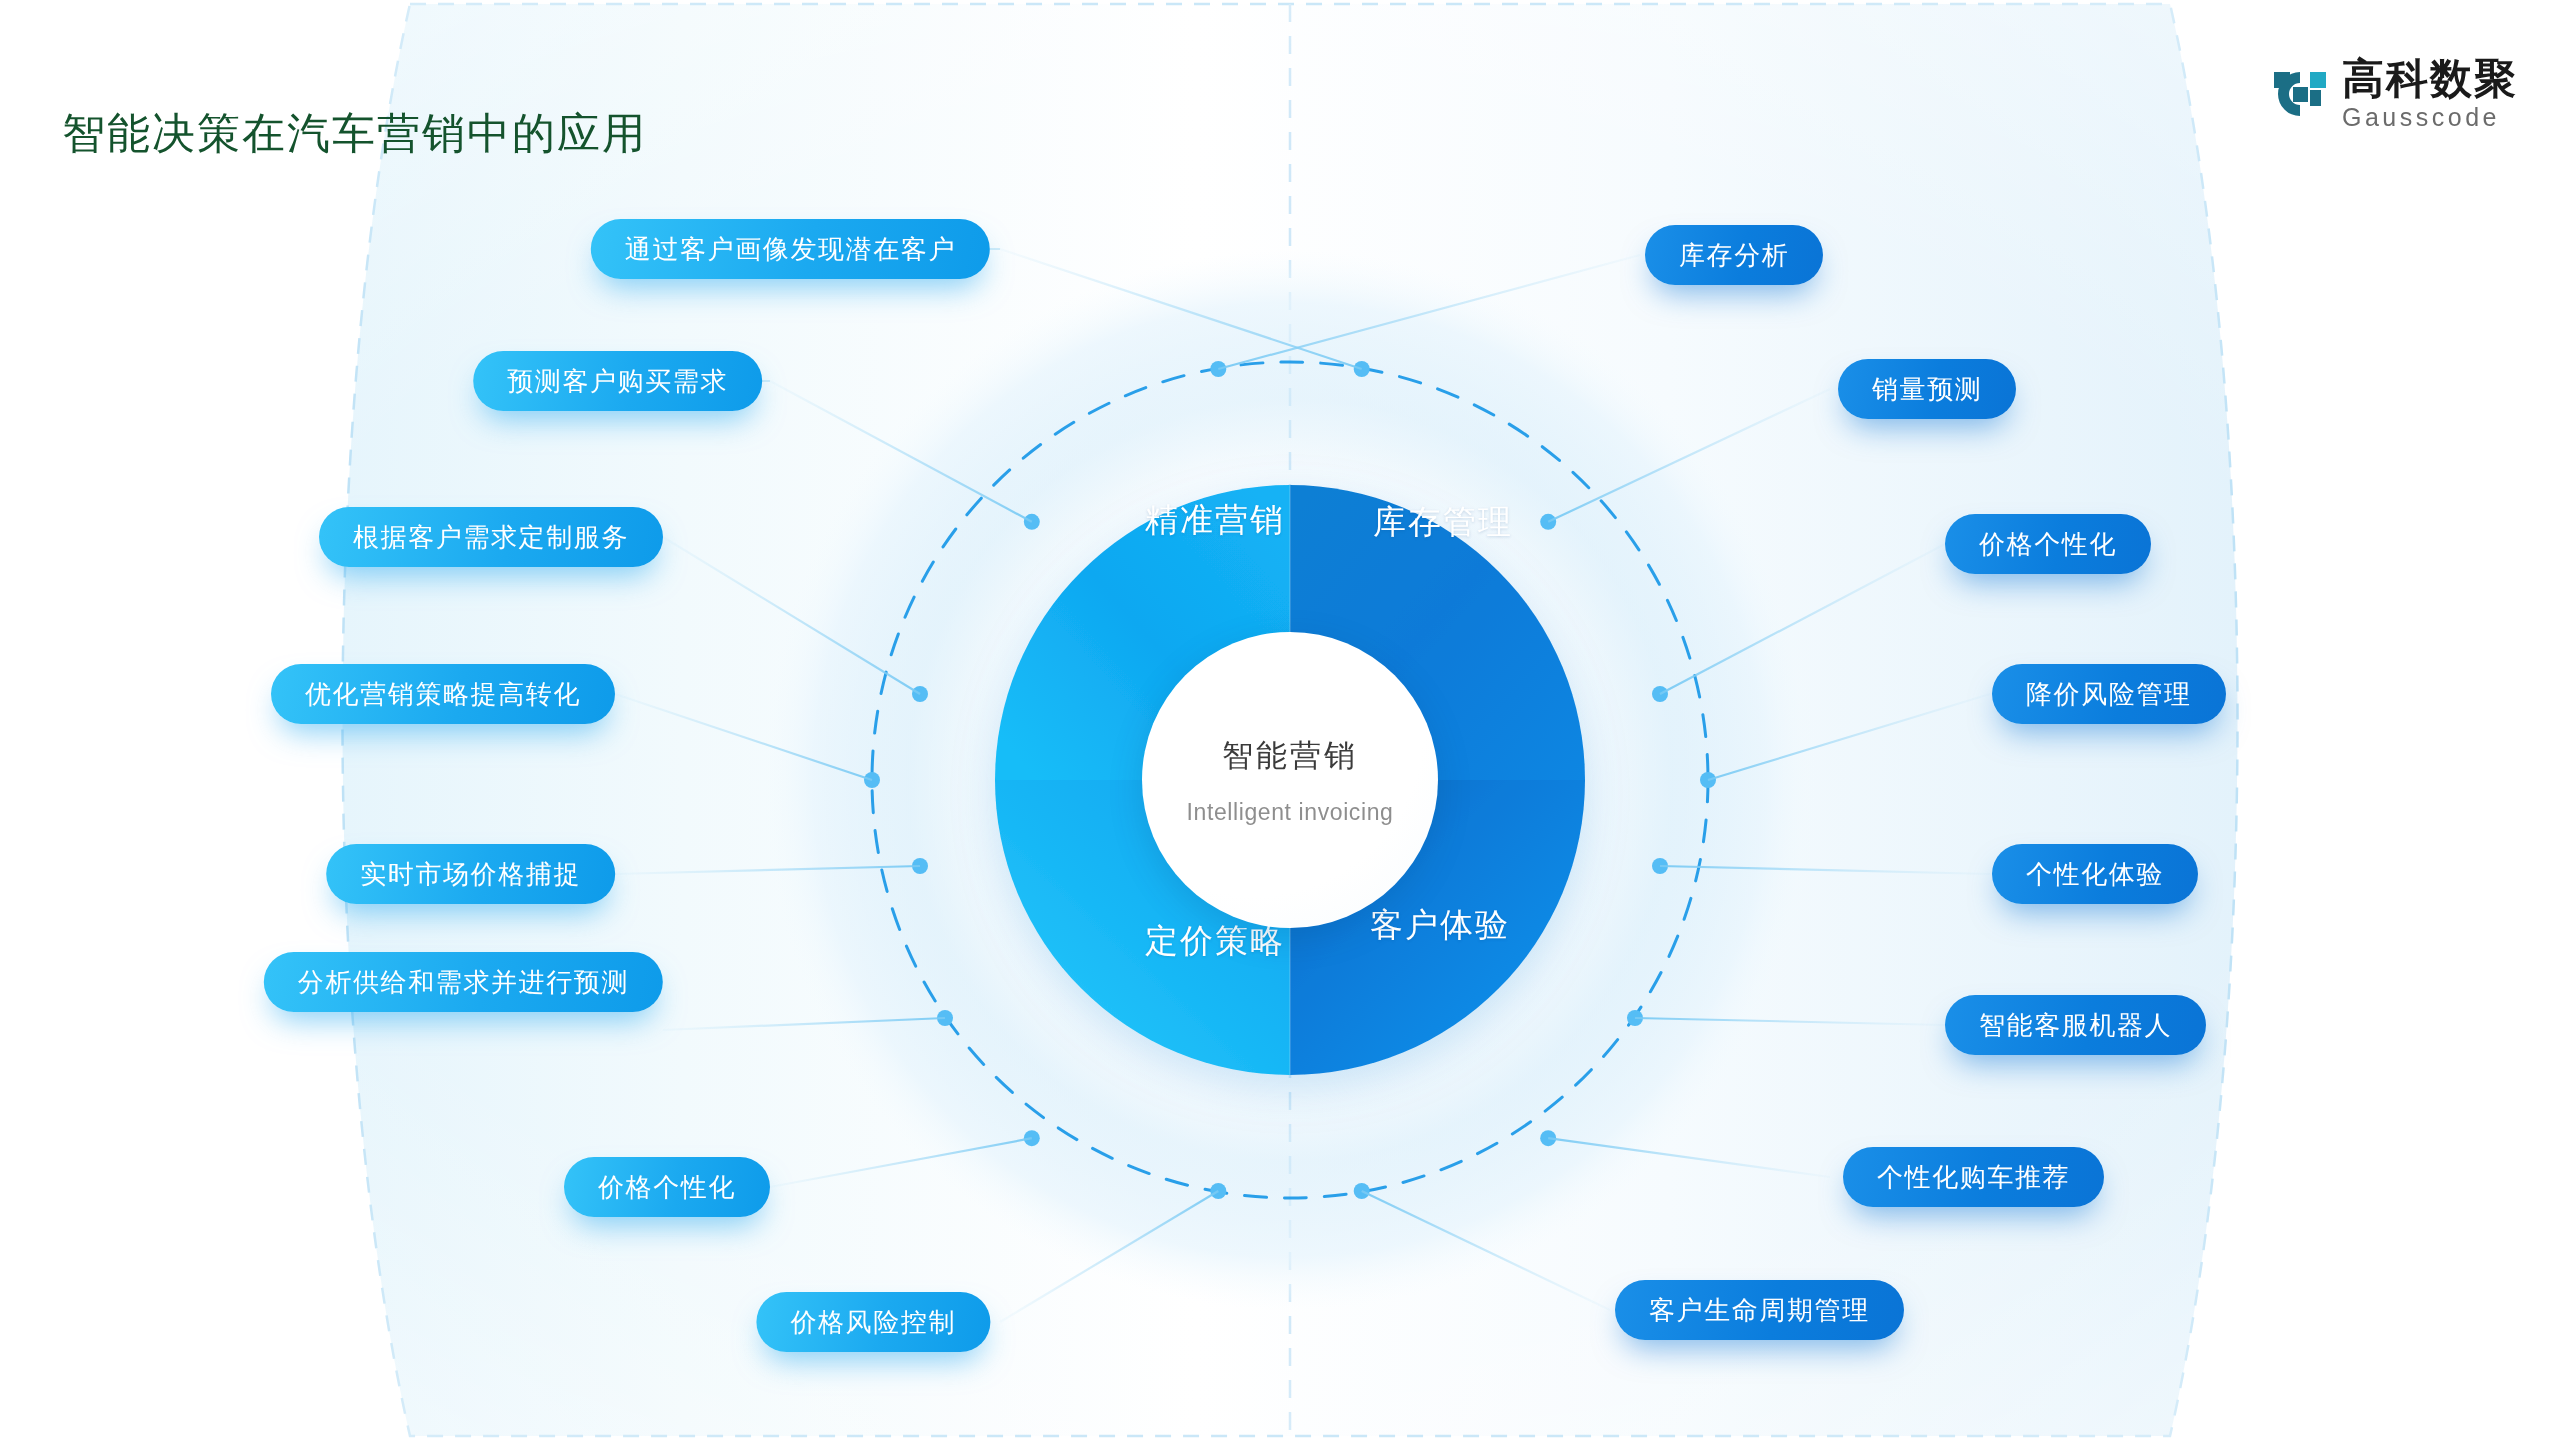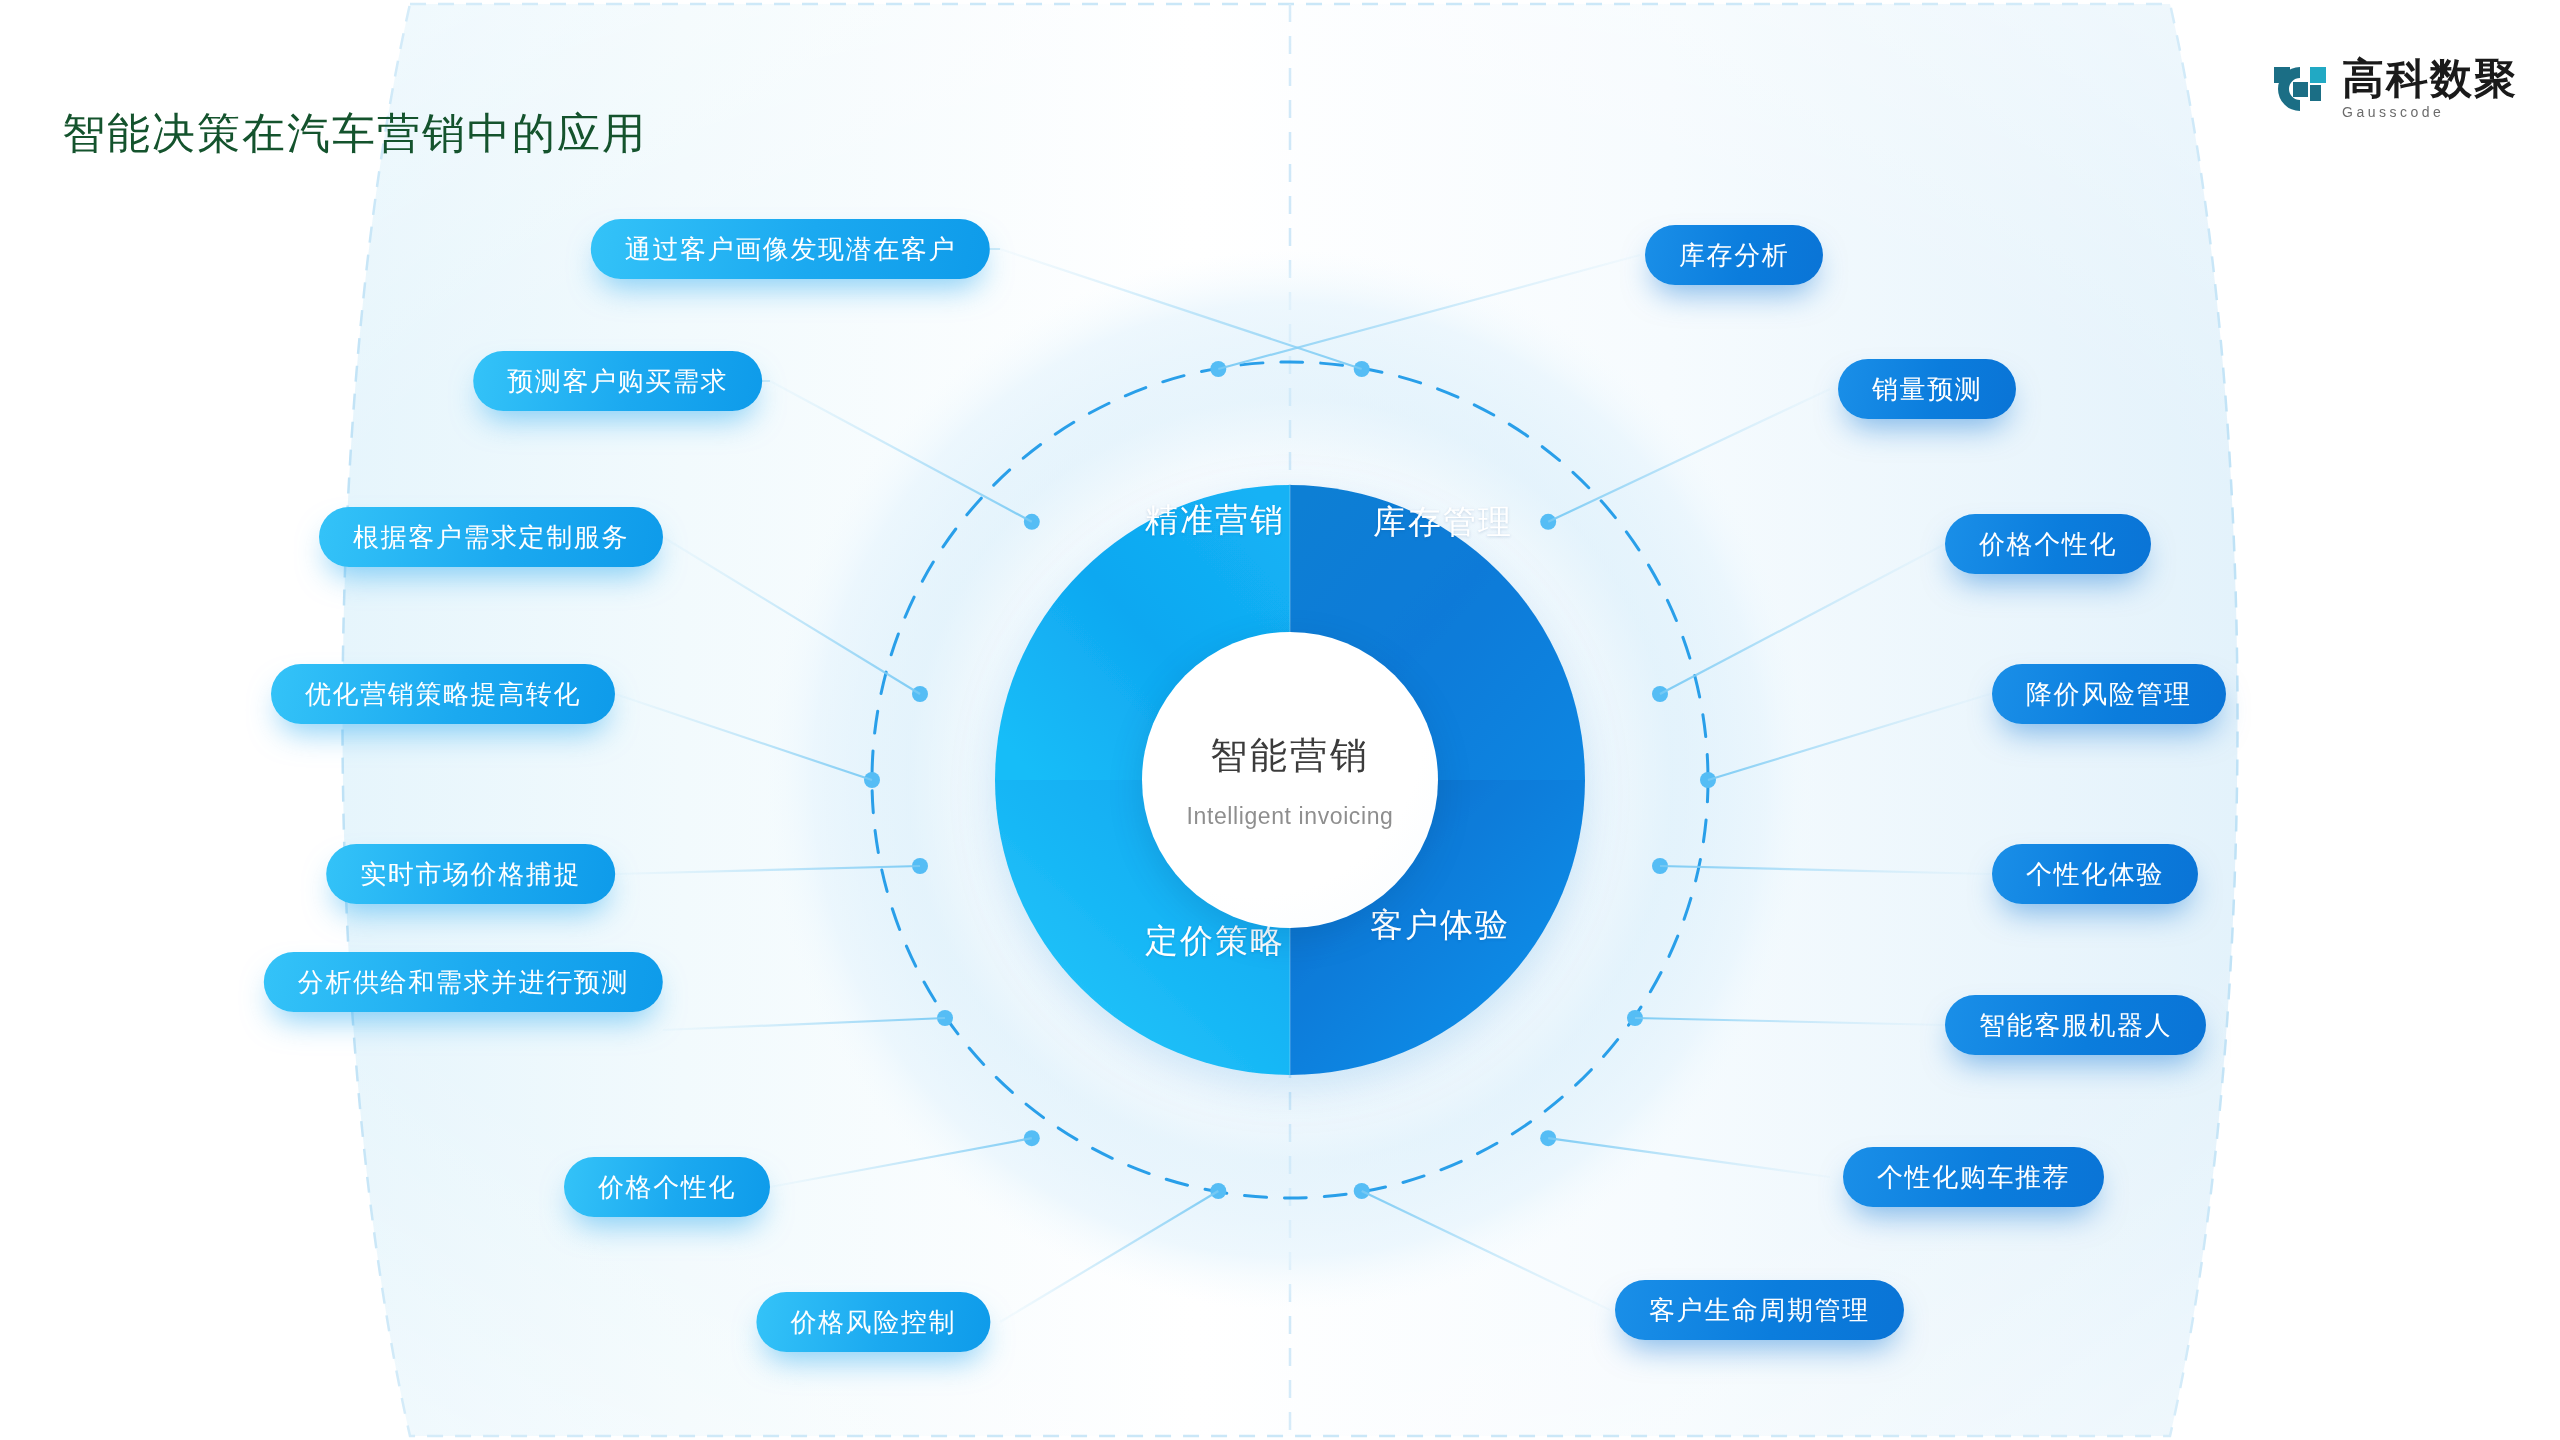--- a/index.html
+++ b/index.html
@@ -51,21 +51,21 @@
   }
   #logo-mark { width: 52px; height: 52px; flex: 0 0 auto; }
   #logo-text { display: flex; flex-direction: column; line-height: 1; }
   #logo-cn {
     font-size: 42px;
     font-weight: 700;
     color: #1a1a1a;
     letter-spacing: 2px;
   }
   #logo-en {
-    font-size: 14px;
+    font-size: 25px;
     color: #6b6b6b;
     letter-spacing: 3.5px;
     margin-top: 5px;
   }
 
   
   #donut-wrap {
     position: absolute;
     left: 1290px;
     top: 780px;
@@ -96,21 +96,21 @@
     border-radius: 50%;
     background: radial-gradient(circle at 38% 32%, #ffffff 0%, #ffffff 62%, #f7fbfd 100%);
     box-shadow: 0 10px 34px rgba(0,70,130,.18);
     display: flex;
     flex-direction: column;
     align-items: center;
     justify-content: center;
     gap: 6px;
   }
   #core-cn {
-    font-size: 37px;
+    font-size: 31px;
     color: #3b3b3b;
     letter-spacing: 3px;
     white-space: nowrap;
   }
   #core-en {
     font-size: 23px;
     color: #8e8e8e;
     letter-spacing: .6px;
     white-space: nowrap;
     margin-top: 16px;

